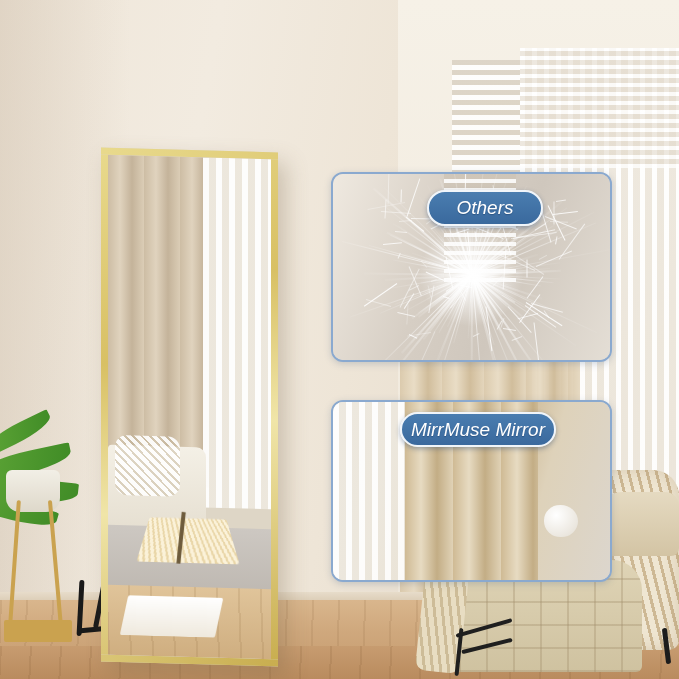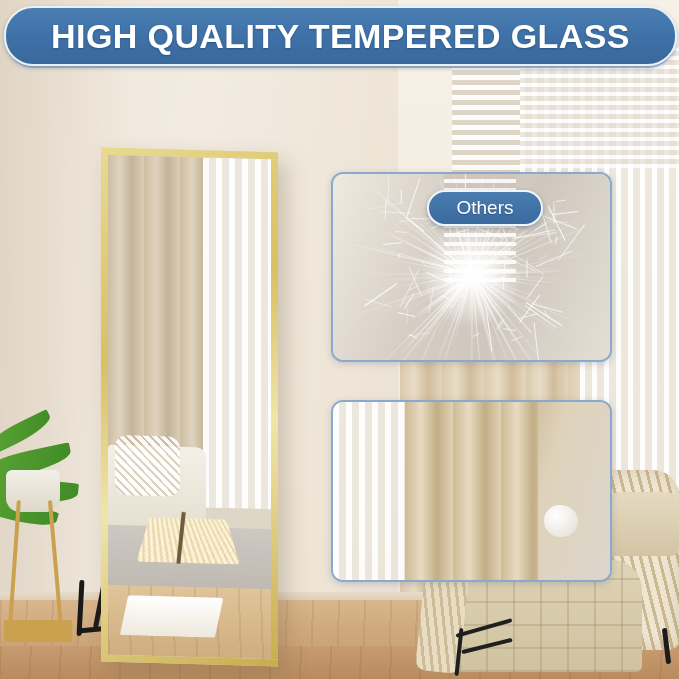--- a/index.html
+++ b/index.html
@@ -305,20 +305,21 @@
   }
 
   
   .pill{
     position:absolute;
     background:linear-gradient(180deg,#4a7db0,#3a699d);
     border:2px solid #f0f5fa;
     border-radius:18px;
     display:flex;align-items:center;justify-content:center;
     box-shadow:0 2px 5px rgba(40,70,110,.4);
+    font-style:italic;
   }
   .pill span{
     color:#ffffff;font-size:19px;font-weight:500;white-space:nowrap;
     text-shadow:0 1px 1px rgba(25,55,95,.45);
   }
   #pill-others{left:94px;top:16px;width:112px;height:32px;}
   #pill-mirrmuse{left:67px;top:10px;width:152px;height:31px;}
 
   
   .caption-band{
@@ -387,26 +388,20 @@
       <div class="m-rug"></div>
       <div class="m-floor"></div>
       <div class="m-book">
         <div class="pages"></div>
           <div class="spine"></div>
       </div>
       <div class="m-card"></div>
     </div>
   </div>
 
-  <div class="banner-wrap">
-    <div class="banner-shadow"></div>
-    <div class="banner">
-      <div class="banner-text">HIGH QUALITY TEMPERED GLASS</div>
-    </div>
-  </div>
 
   <div class="panel" id="panel-others">
     <div class="panel-photo">
       <div class="shatter-bg"></div>
       <div class="shatter-win"></div>
       <div class="shatter-core"></div>
       <div id="rays">
           <div class="ray" style="width: 88.1732px; height: 1px; opacity: 0.51; transform: rotate(2.9deg);"></div>
           <div class="ray" style="width: 81.7532px; height: 1px; opacity: 0.92; transform: rotate(5.7deg);"></div>
           <div class="ray" style="width: 70.4772px; height: 1px; opacity: 0.86; transform: rotate(9.5deg);"></div>
@@ -624,15 +619,18 @@
     </div>
   </div>
 
   <div class="panel" id="panel-mirrmuse">
     <div class="panel-photo">
       <div class="intact-bg"></div>
       <div class="intact-sheer"></div>
       <div class="intact-drape"></div>
       <div class="intact-ball"></div>
     </div>
+    <div class="pill" id="pill-mirrmuse">
+      <span>MirrMuse Mirror</span>
+    </div>
   </div>
 
 </div>
 
 </body></html>

